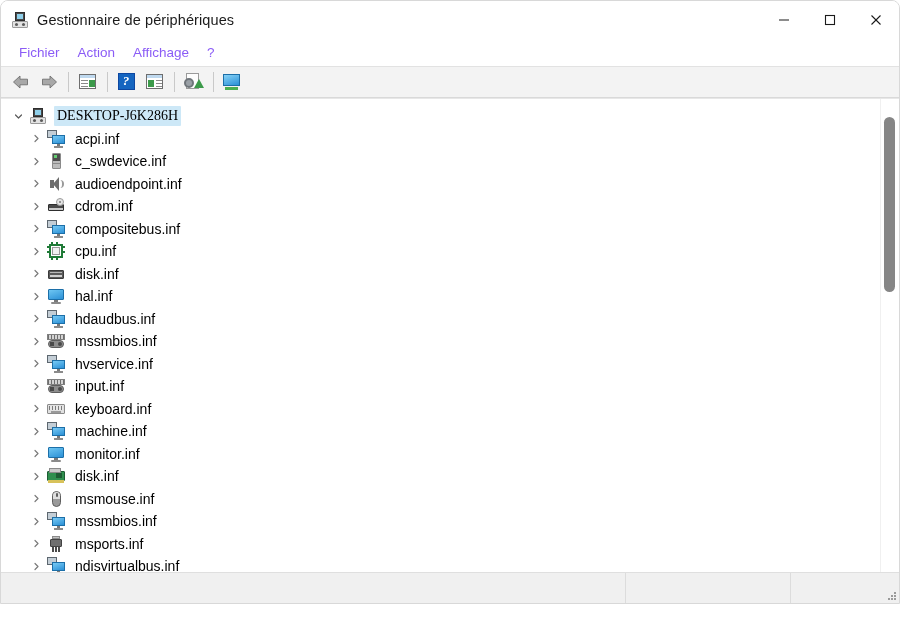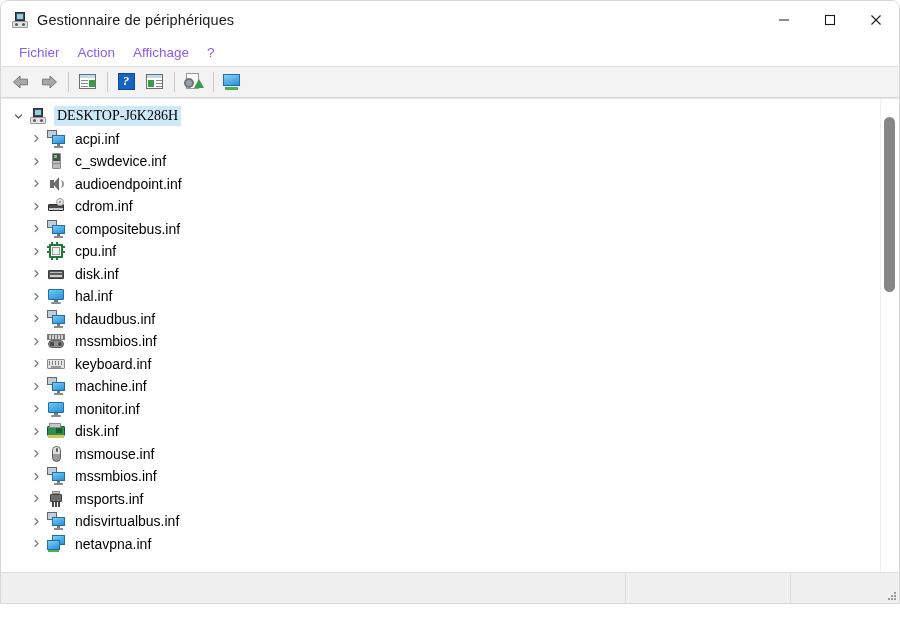--- a/index.html
+++ b/index.html
@@ -627,21 +627,52 @@
         <span class="node-icon ico ico-hid">
           <i class="kb"></i>
             <i class="kbk"></i>
             <i class="pad"></i>
             <i class="pl"></i>
             <i class="pr"></i>
         </span>
         <span class="node-label">mssmbios.inf</span>
       </div>
 
-
+      <div class="tree-row row-child">
+        <span class="twisty">
+          <svg width="9" height="9" viewBox="0 0 9 9">
+              <path d="M3 1.5 L6 4.5 L3 7.5" fill="none" stroke="#7a7a7a" stroke-width="1.2" stroke-linecap="round" stroke-linejoin="round"></path>
+            </svg>
+        </span>
+        <span class="node-icon ico ico-stack">
+          <i class="back"></i>
+            <i class="backi"></i>
+            <i class="front"></i>
+            <i class="fronti"></i>
+            <i class="fs"></i>
+            <i class="fb"></i>
+        </span>
+        <span class="node-label">hvservice.inf</span>
+      </div>
+
+      <div class="tree-row row-child">
+        <span class="twisty">
+          <svg width="9" height="9" viewBox="0 0 9 9">
+              <path d="M3 1.5 L6 4.5 L3 7.5" fill="none" stroke="#7a7a7a" stroke-width="1.2" stroke-linecap="round" stroke-linejoin="round"></path>
+            </svg>
+        </span>
+        <span class="node-icon ico ico-hid">
+          <i class="kb"></i>
+            <i class="kbk"></i>
+            <i class="pad"></i>
+            <i class="pl"></i>
+            <i class="pr"></i>
+        </span>
+        <span class="node-label">input.inf</span>
+      </div>
 
       <div class="tree-row row-child">
         <span class="twisty">
           <svg width="9" height="9" viewBox="0 0 9 9">
               <path d="M3 1.5 L6 4.5 L3 7.5" fill="none" stroke="#7a7a7a" stroke-width="1.2" stroke-linecap="round" stroke-linejoin="round"></path>
             </svg>
         </span>
         <span class="node-icon ico ico-kb">
           <i class="body"></i>
             <i class="keys"></i>

